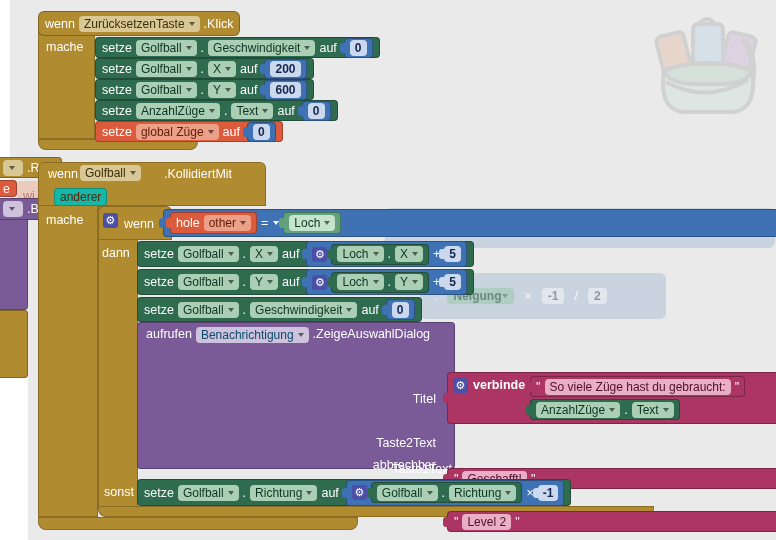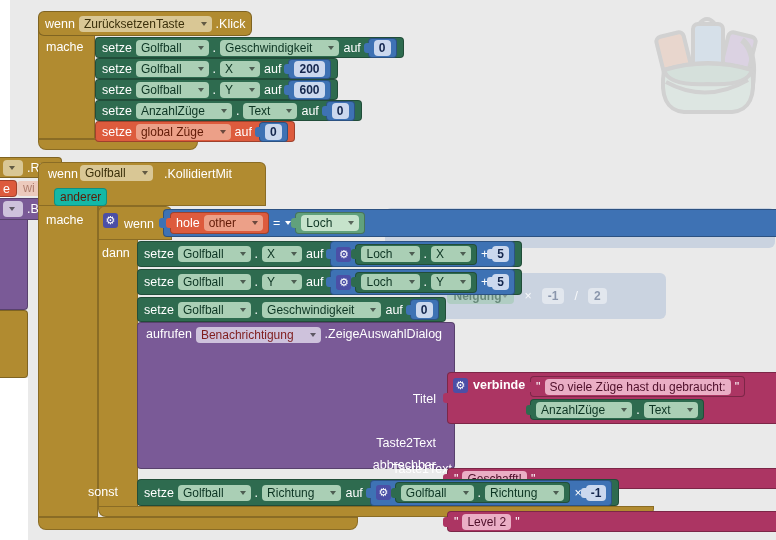--- a/index.html
+++ b/index.html
@@ -12,28 +12,28 @@
   .sub{position:relative;display:inline-flex;align-items:center;gap:4px;border-radius:4px;
        border:1px solid rgba(0,0,0,.28);padding:0 5px;height:20px;color:#fff;white-space:nowrap;}
   .gold{background:#b18b30;}
   .green{background:#2e6b4f;}
   .getter{background:#61a17c;}
   .orange{background:#dd5b3d;}
   .blue{background:#3e72b4;}
   .purple{background:#7a5a97;}
   .crimson{background:#ac3563;}
   .goldrect{position:absolute;background:#b18b30;border:1px solid rgba(0,0,0,.22);box-sizing:border-box;}
-  .pill{border-radius:4px;padding:0 5px;display:inline-flex;align-items:center;gap:15px;
+  .pill{border-radius:4px;padding:0 5px;display:inline-flex;align-items:center;gap:3px;
         height:16px;font-size:12px;line-height:16px;}
   .tan{background:#d9c795;color:#3b300b;}
   .sage{background:#aacfb5;color:#0d3523;}
   .lite{background:#c6e3cb;color:#0d3523;}
   .opill{background:#eca088;color:#611b07;}
   .num{background:#cbd8ee;color:#14264d;font-weight:bold;}
-  .lav{background:#cec2dc;color:#7f1d1d;}
+  .lav{background:#cec2dc;color:#0c4a6e;}
   .pink{background:#eaaec5;color:#4e0f2a;}
   .c{width:0;height:0;border-left:3.5px solid transparent;border-right:3.5px solid transparent;
      border-top:4.5px solid rgba(0,0,0,.55);display:inline-block;margin-left:1px;}
   .c.w{border-top-color:#fff;}
   .gear{width:15px;height:15px;border-radius:3px;background:#4b4fa6;color:#fff;display:inline-flex;
         align-items:center;justify-content:center;font-size:11px;line-height:1;flex:none;}
   .lbl{position:absolute;color:#fff;}
   .plugged{position:relative;}
   .plugged::before{content:'';position:absolute;left:-5px;top:50%;margin-top:-5px;width:6px;
         height:10px;border-radius:3px 0 0 3px;background:inherit;}
@@ -69,21 +69,21 @@
   <div class="blk gold" style="left:-6px;top:310px;width:34px;height:68px;"></div>
   <div class="blk gold" style="left:-8px;top:157px;height:21px;padding-left:10px;">
     <span class="pill tan" style="width:10px;">
         <span class="c"></span>
       </span>
     <span>.Rich</span>
   </div>
   <div class="blk orange" style="left:-10px;top:180px;height:17px;padding-left:12px;">
     <span>e</span>
   </div>
-  <div class="abs" style="left:17px;top:181px;background:rgba(240,154,122,.4);border-radius:4px;height:15px;padding:0 6px;color:rgba(100,30,10,.45);line-height:15px;">
+  <div class="abs" style="left:17px;top:181px;background:rgba(240,154,122,.4);border-radius:4px;height:15px;padding:8px 6px;color:rgba(100,30,10,.45);line-height:15px;">
     <span>wi</span>
   </div>
   <div class="blk purple" style="left:-8px;top:198px;height:22px;padding-left:10px;">
     <span class="pill lav" style="width:10px;">
         <span class="c"></span>
       </span>
     <span>.Bew</span>
   </div>
 
   <div class="goldrect" style="left:38px;top:30px;width:57px;height:109px;"></div>
@@ -359,21 +359,21 @@
     <span>"</span>
     <span class="pill pink">Geschafft!</span>
     <span>"</span>
   </div>
   <div class="blk crimson plugged" style="left:447px;top:410px;height:21px;">
     <span>"</span>
     <span class="pill pink">Level 2</span>
     <span>"</span>
   </div>
 
-  <div class="lbl" style="left:88px;top:485px;">sonst</div>
+  <div class="lbl" style="left:104px;top:485px;">sonst</div>
   <div class="blk green" style="left:137px;top:479px;height:27px;">
     <span>setze</span>
     <span class="pill sage">
         <span>Golfball</span>
         <span class="c"></span>
       </span>
     <span>.</span>
     <span class="pill sage">
         <span>Richtung</span>
         <span class="c"></span>

